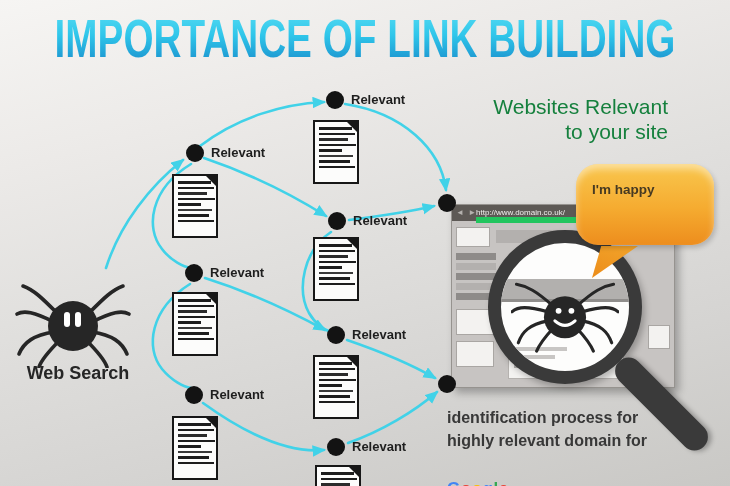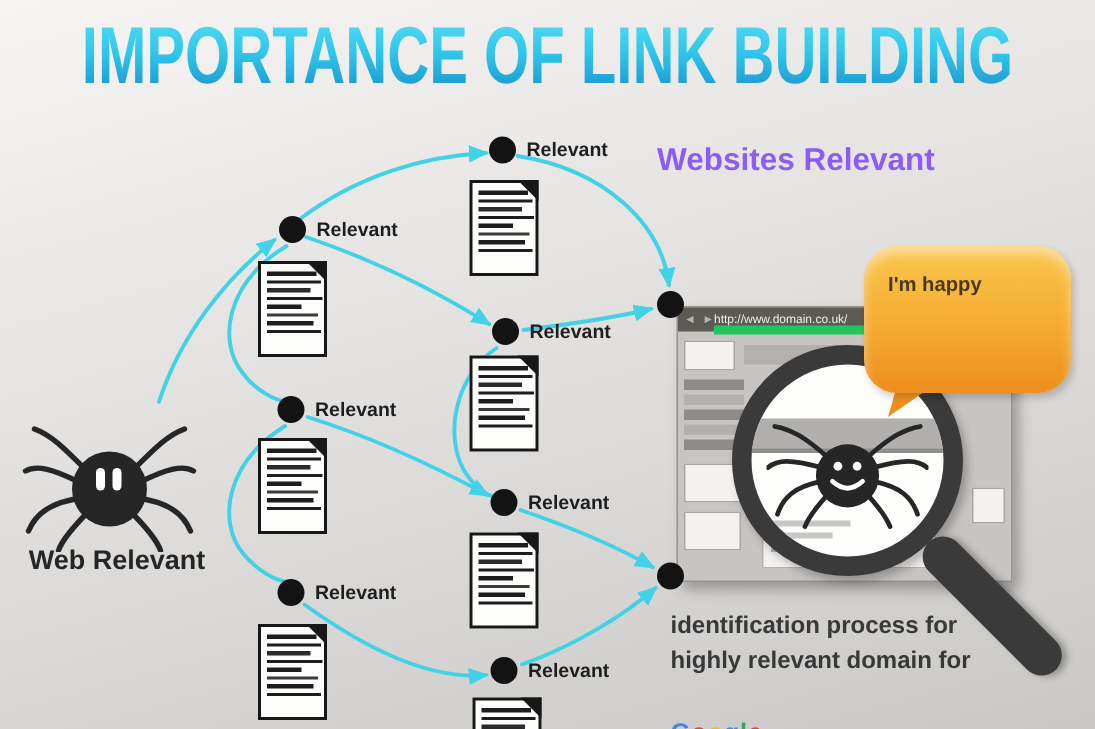--- a/index.html
+++ b/index.html
@@ -42,22 +42,22 @@
   .node .nlabel{
     position:absolute;left:25px;top:1px;font-size:13px;font-weight:bold;color:#1e1e1e;white-space:nowrap;
   }
   .tdot{position:absolute;width:18px;height:18px;border-radius:50%;background:#131313;z-index:6;}
   
   #arrows{position:absolute;left:0;top:0;z-index:2;}
   
   .crawler-label{left:18px;top:363px;width:120px;text-align:center;
     font-size:18px;font-weight:bold;color:#262626;z-index:4;}
   
-  .ws-heading{left:438px;top:94px;width:230px;text-align:left;
-    font-size:21px;font-weight:bold;color:#8b5cf6;line-height:25px;z-index:4;}
+  .ws-heading{left:438px;top:94px;width:230px;text-align:right;
+    font-size:21px;font-weight:normal;color:#15803d;line-height:25px;z-index:4;}
   .caption{left:447px;top:406px;font-size:16px;font-weight:bold;color:#383838;
     line-height:23px;z-index:4;}
   .caption span{display:block;}
   .brand{left:447px;top:479px;font-size:17px;font-weight:bold;z-index:4;letter-spacing:0.5px;}
   
   .browser{
     left:451px;top:204px;width:222px;height:182px;background:#c7c4c2;
     border:1px solid #96938f;box-shadow:4px 5px 8px rgba(0,0,0,0.28);z-index:5;
   }
   .browser .bar{position:absolute;left:0;top:0;width:100%;height:16px;background:#5d5955;}
@@ -76,21 +76,21 @@
     box-shadow:3px 4px 6px rgba(0,0,0,0.25);z-index:6;
   }
   .lens .pband{position:absolute;left:-5px;top:36px;width:140px;height:20px;background:#b2b0ae;border-bottom:3px solid #908e8c;}
   .lens .pline{position:absolute;height:4px;background:#c8c6c4;}
   .handle{
     left:648px;top:344px;width:27px;height:120px;border-radius:14px;background:#3a3a3a;
     transform:rotate(-45deg);box-shadow:2px 3px 5px rgba(0,0,0,0.3);z-index:6;
   }
   
   .bubble{
-    left:576px;top:164px;width:138px;height:98px;border-radius:22px;z-index:8;
+    left:576px;top:164px;width:138px;height:81px;border-radius:22px;z-index:8;
     background:linear-gradient(180deg,#f9c74e 0%,#f5ab30 55%,#ed8d1d 100%);
     box-shadow:inset 0 5px 7px rgba(255,255,255,0.45), 2px 3px 5px rgba(0,0,0,0.18);
   }
   .bubble .btext{position:absolute;left:16px;top:17px;font-size:13.5px;font-weight:bold;
     color:#473a22;line-height:18px;}
   .btail{
     left:592px;top:246px;width:46px;height:32px;z-index:7;
     background:linear-gradient(200deg,#f2a42b,#ec8d1a);
     clip-path:polygon(20% 0, 100% 0, 0 100%);
   }
@@ -130,24 +130,25 @@
     <path d="M46 66 C 33 79 27 87 25 93"></path>
     <path d="M74 40 C 90 24 98 16 109 12"></path>
     <path d="M78 48 C 98 38 108 36 115 40"></path>
     <path d="M78 58 C 98 61 108 68 113 80"></path>
     <path d="M72 66 C 85 79 91 87 93 93"></path>
   </g>
   <circle cx="59" cy="52" r="25" fill="#262626"></circle>
   <rect x="50" y="38" width="6" height="15" rx="3" fill="#ffffff"></rect>
   <rect x="61" y="38" width="6" height="15" rx="3" fill="#ffffff"></rect>
 </svg>
-<div class="abs crawler-label">Web Relevant</div>
+<div class="abs crawler-label">Web Search</div>
 
 <div class="abs ws-heading">
   <span>Websites Relevant</span><br>
+  <span>to your site</span>
 </div>
 
 <div class="abs browser">
   <div class="bar">
     <span class="nav"><span>◄</span> <span>►</span></span>
     <span class="url">http://www.domain.co.uk/</span>
   </div>
   <div class="wf white" style="left:4px;top:22px;width:34px;height:20px"></div>
   <div class="wf gray" style="left:44px;top:25px;width:150px;height:13px"></div>
   <div class="wf bar2" style="left:4px;top:48px;width:40px;height:7px"></div>

